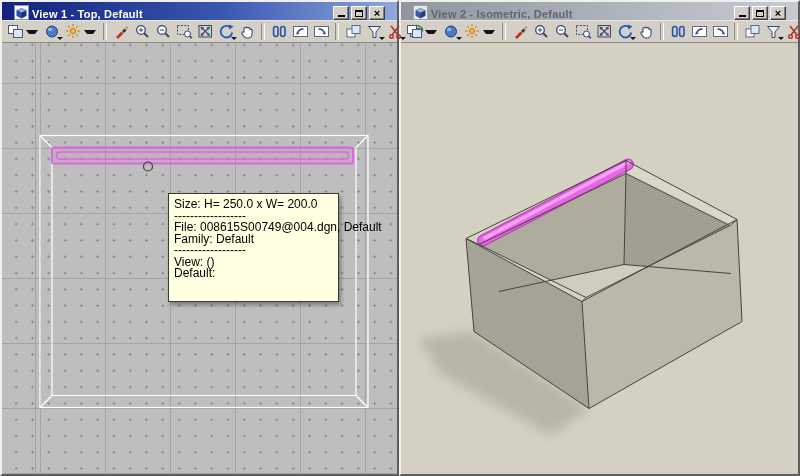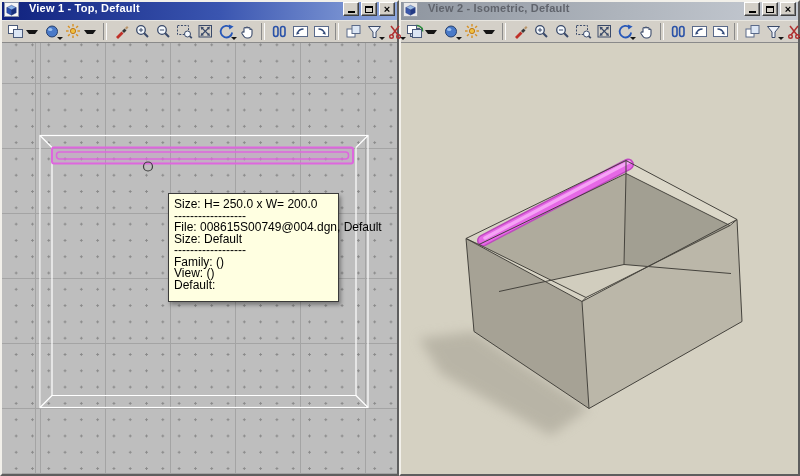--- a/index.html
+++ b/index.html
@@ -9,21 +9,21 @@
   }
   .win{
     box-sizing:border-box;height:476px;display:flex;flex-direction:column;
     background:#D4D0C8;border:2px solid;
     border-color:#F2F0EA #5E5E5E #5E5E5E #F2F0EA;
   }
   #win1{width:399px;}
   #win2{width:401px;}
 
   
-  .titlebar{height:18px;flex:0 0 18px;display:flex;align-items:flex-start;padding:0 2px;gap:10px;}
+  .titlebar{height:18px;flex:0 0 18px;display:flex;align-items:flex-end;padding:0 12px;gap:3px;}
   .titlebar.active{background:linear-gradient(to right,#10227E 0%,#3A55B0 55%,#8FA8DE 100%);color:#FFFFFF;}
   .titlebar.inactive{background:linear-gradient(to right,#8F96A0 0%,#AEB4BC 55%,#C6CBD3 100%);color:#60646C;}
   .title-text{font-size:11px;font-weight:bold;white-space:nowrap;letter-spacing:.2px;}
   .title-icon{width:15px;height:15px;flex:0 0 15px;}
   .win-btns{margin-left:auto;display:flex;gap:2px;}
   .wbtn{
     width:16px;height:14px;box-sizing:border-box;background:#D4D0C8;position:relative;
     border:1px solid;border-color:#FFFFFF #404040 #404040 #FFFFFF;
     box-shadow:inset -1px -1px 0 #808080;
     display:flex;align-items:flex-end;justify-content:center;padding:0;cursor:default;
@@ -256,23 +256,22 @@
       <g>
         <rect x="50" y="104" width="301" height="16" rx="2" fill="rgba(222,102,222,0.15)" style="stroke:var(--hl)" stroke-width="2"></rect>
         <rect x="54.5" y="108.5" width="292" height="7" rx="3" fill="none" style="stroke:var(--hl)" stroke-width="1.5"></rect>
       </g>
       <circle cx="146" cy="123" r="4.5" fill="none" stroke="#3C3C3C" stroke-width="1.2"></circle>
     </svg>
     <div class="tooltip" id="tooltip-box">
         <div>Size: H= 250.0 x W= 200.0</div>
         <div class="sep">------------------</div>
         <div>File: 008615S00749@004.dgn, Default</div>
-        <div>Size: Default</div>
+        <div>Family: Default</div>
         <div class="sep">------------------</div>
-        <div>Family:  ()</div>
         <div>View:  ()</div>
         <div>Default:</div>
       </div>
   </div>
 </div>
 
 <div class="win" id="win2">
   <div class="titlebar inactive">
     <svg class="title-icon" viewBox="0 0 16 16">
       <rect x="0.5" y="0.5" width="15" height="15" fill="#E8E8E8" stroke="#9AA0AA"></rect>

